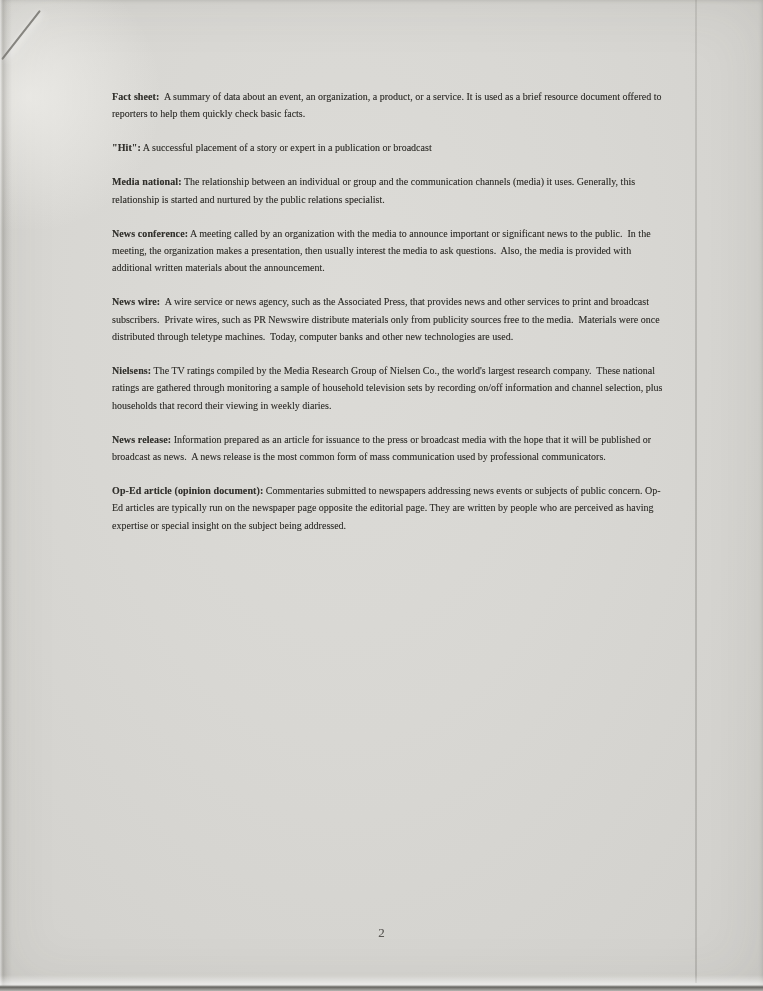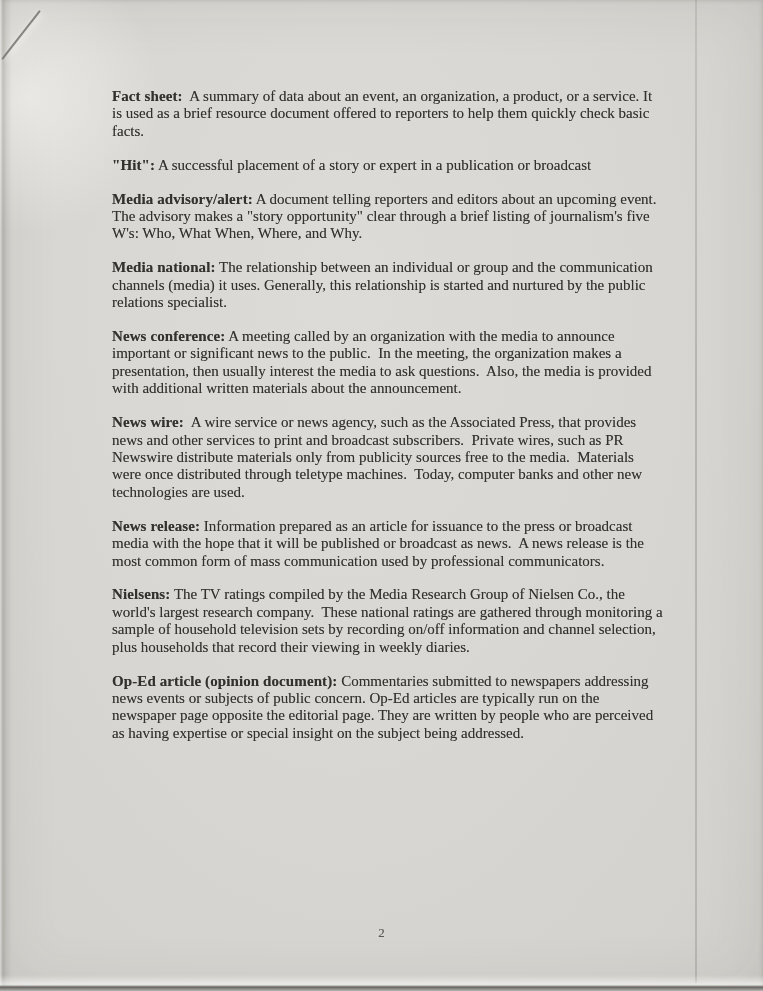--- a/index.html
+++ b/index.html
@@ -44,21 +44,21 @@
     position: absolute; left: 0; top: 0; width: 160px; height: 230px;
     background: radial-gradient(ellipse at 18% 42%, rgba(244,243,239,0.65) 0%, rgba(244,243,239,0.25) 45%, rgba(244,243,239,0) 72%);
     pointer-events: none;
   }
   .page-content {
     position: absolute;
     left: 112px;
     top: 88px;
     width: 551px;
     color: #32312d;
-    font-size: 15px;
+    font-size: 10px;
     line-height: 17.4px;
   }
   .entry {
     margin: 0 0 16.5px 0;
     white-space: pre-wrap;
     text-shadow: 0 0 0.5px rgba(55, 53, 48, 0.45);
   }
   .entry strong {
     font-weight: bold;
     letter-spacing: 0.1px;
@@ -79,25 +79,24 @@
 
 <div class="scan-page">
   <div class="corner-sheen"></div>
   <div class="corner-crease"></div>
   <div class="scan-edge-left"></div>
   <div class="paper-fold-line"></div>
 
   <div class="page-content">
     <p class="entry"><strong>Fact sheet:</strong><span>  A summary of data about an event, an organization, a product, or a service. It is used as a brief resource document offered to reporters to help them quickly check basic facts.</span></p>
     <p class="entry"><strong>"Hit":</strong><span> A successful placement of a story or expert in a publication or broadcast</span></p>
-    <p class="entry"><strong>Media advisory/alert:</strong><span> A document telling reporters and editors about an upcoming event.  The advisory makes a "story opportunity" clear through a brief listing of journalism's five W's: Who, What When, Where, and Why.</span></p>
     <p class="entry"><strong>Media national:</strong><span> The relationship between an individual or group and the communication channels (media) it uses. Generally, this relationship is started and nurtured by the public relations specialist.</span></p>
     <p class="entry"><strong>News conference:</strong><span> A meeting called by an organization with the media to announce important or significant news to the public.  In the meeting, the organization makes a presentation, then usually interest the media to ask questions.  Also, the media is provided with additional written materials about the announcement.</span></p>
     <p class="entry"><strong>News wire:</strong><span>  A wire service or news agency, such as the Associated Press, that provides news and other services to print and broadcast subscribers.  Private wires, such as PR Newswire distribute materials only from publicity sources free to the media.  Materials were once distributed through teletype machines.  Today, computer banks and other new technologies are used.</span></p>
+    <p class="entry"><strong>Nielsens:</strong><span> The TV ratings compiled by the Media Research Group of Nielsen Co., the world's largest research company.  These national ratings are gathered through monitoring a sample of household television sets by recording on/off information and channel selection, plus households that record their viewing in weekly diaries.</span></p>
     <p class="entry"><strong>News release:</strong><span> Information prepared as an article for issuance to the press or broadcast media with the hope that it will be published or broadcast as news.  A news release is the most common form of mass communication used by professional communicators.</span></p>
-    <p class="entry"><strong>Nielsens:</strong><span> The TV ratings compiled by the Media Research Group of Nielsen Co., the world's largest research company.  These national ratings are gathered through monitoring a sample of household television sets by recording on/off information and channel selection, plus households that record their viewing in weekly diaries.</span></p>
     <p class="entry"><strong>Op-Ed article (opinion document):</strong><span> Commentaries submitted to newspapers addressing news events or subjects of public concern. Op-Ed articles are typically run on the newspaper page opposite the editorial page. They are written by people who are perceived as having expertise or special insight on the subject being addressed.</span></p>
   </div>
 
   <div class="page-number">2</div>
 
   <div class="scan-edge-bottom"></div>
 </div>
 
 </body></html>

